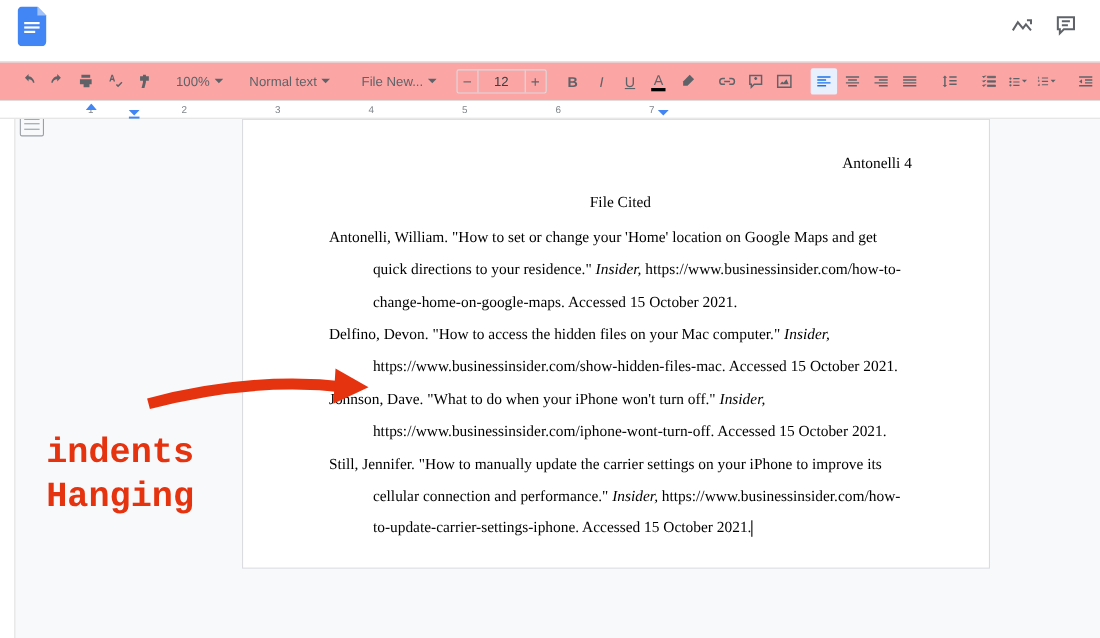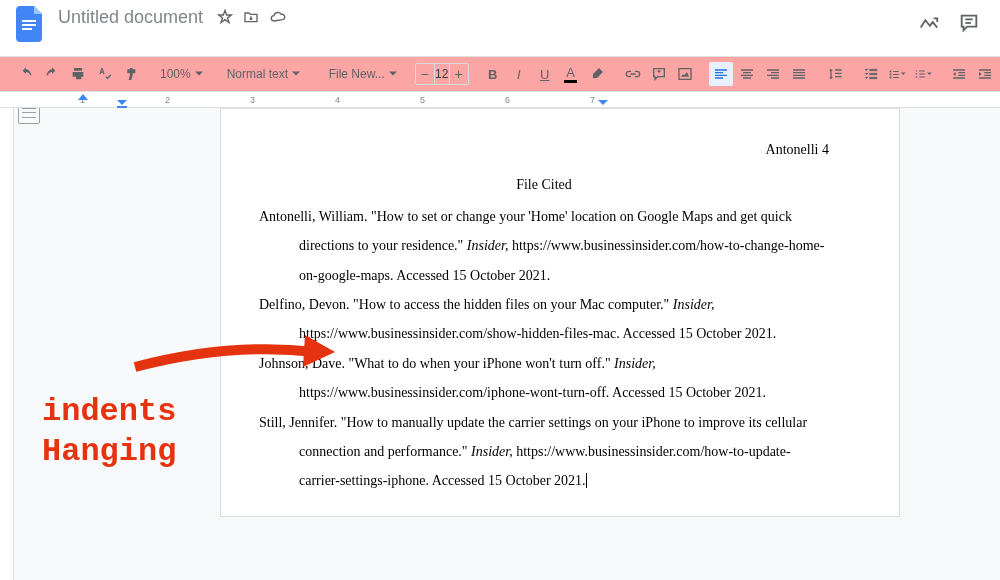--- a/index.html
+++ b/index.html
@@ -14,29 +14,29 @@
   .menu-row span { padding: 2px 7px; cursor: pointer; }
   .last-edit { color: #80868b; text-decoration: underline; margin-left: 6px; font-size: 13px; }
   .header-right { display: flex; align-items: center; gap: 18px; padding-right: 8px; padding-top: 6px; }
   .toolbar { display: flex; align-items: center; height: 36px; border-top: 1px solid #e0e0e0; border-bottom: 1px solid #e0e0e0; padding: 0 14px; gap: 2px; background: #fca5a5; }
   .tb-sep { width: 1px; height: 20px; background: #e0e0e0; margin: 0 4px; }
   .tb-btn { display: flex; align-items: center; justify-content: center; min-width: 24px; height: 24px; padding: 0 3px; color: #5f6368; cursor: pointer; border-radius: 2px; }
   .tb-dd { display: flex; align-items: center; height: 24px; padding: 0 6px; color: #5f6368; cursor: pointer; font-size: 12px; gap: 4px; }
   .tb-active { background: #e8f0fe; color: #1a73e8; border-radius: 2px; }
   .fontsize { display: flex; align-items: center; border: 1px solid #dadce0; border-radius: 2px; height: 22px; }
   .fontsize .fs-btn { width: 18px; text-align: center; cursor: pointer; color: #5f6368; font-size: 14px; line-height: 20px; }
-  .fontsize .fs-val { width: 16px; text-align: center; border-left: 1px solid #dadce0; border-right: 1px solid #dadce0; font-size: 12px; line-height: 20px; }
+  .fontsize .fs-val { width: 44px; text-align: center; border-left: 1px solid #dadce0; border-right: 1px solid #dadce0; font-size: 12px; line-height: 20px; }
   .canvas-area { position: relative; background: #f8f9fa; height: calc(580px - 56px - 36px); display: flex; }
   .left-rail { width: 58px; padding-top: 10px; display: flex; justify-content: center; }
   .outline-box { width: 22px; height: 22px; border: 1px solid #9aa0a6; border-radius: 2px; display: flex; flex-direction: column; justify-content: space-around; padding: 3px; }
   .outline-box div { height: 1px; background: #9aa0a6; }
   .ruler-wrap { position: absolute; left: 0; right: 0; top: 0; height: 16px; background: #fff; border-bottom: 1px solid #e0e0e0; font-size: 9px; color: #80868b; display: flex; align-items: center; padding-left: 220px; }
   .ruler-num { position: absolute; }
   .ruler-markers { position: absolute; top: 2px; }
-  .page { position: absolute; left: 220px; top: 16px; width: 680px; background: #fff; border: 1px solid #dadce0; padding: 26px 70px 20px 38px; font-family: 'Times New Roman', serif; color: #000; font-size: 14px; line-height: 2.1; }
+  .page { position: absolute; left: 220px; top: 16px; width: 680px; background: #fff; border: 1px solid #dadce0; padding: 26px 70px 20px 78px; font-family: 'Times New Roman', serif; color: #000; font-size: 14px; line-height: 2.1; }
   .page-header { text-align: right; font-size: 14px; margin-bottom: 6px; }
   .works-title { text-align: center; font-size: 14px; margin-bottom: 2px; }
   .entry { margin-left: 0; text-indent: -40px; padding-left: 40px; }
   .italic { font-style: italic; }
   .annotation { position: absolute; left: 42px; top: 300px; font-family: 'Courier New', monospace; font-size: 32px; font-weight: bold; color: #e53310; line-height: 1.25; }
   .arrow { position: absolute; left: 130px; top: 235px; }
   svg { display: block; }
   .vruler { position: absolute; left: 0; top: 16px; width: 14px; bottom: 0; background: #fff; border-right: 1px solid #e0e0e0; font-size: 9px; color: #80868b; }
 </style>
 </head>
@@ -46,41 +46,20 @@
   <div class="logo">
     <svg width="28" height="36" viewBox="0 0 28 36">
         <path fill="#4285f4" d="M4 0h14l8 8v24a4 4 0 0 1-4 4H4a4 4 0 0 1-4-4V4a4 4 0 0 1 4-4z"></path>
         <path fill="#a1c2fa" d="M18 0l8 8h-8z"></path>
         <rect x="6" y="14" width="14" height="2" fill="#fff"></rect>
         <rect x="6" y="18" width="14" height="2" fill="#fff"></rect>
         <rect x="6" y="22" width="10" height="2" fill="#fff"></rect>
       </svg>
   </div>
   <div class="title-area">
-    <div class="title-row">
-      <span class="doc-title">Untitled document</span>
-      <div class="title-icons">
-        <span>
-            <svg width="16" height="16" viewBox="0 0 24 24">
-              <path fill="none" stroke="#5f6368" stroke-width="2" d="M12 2l2.5 7h7l-5.7 4.3 2.2 7-6-4.4-6 4.4 2.2-7L2.5 9h7z"></path>
-            </svg>
-          </span>
-        <span>
-            <svg width="16" height="16" viewBox="0 0 24 24">
-              <path fill="none" stroke="#5f6368" stroke-width="2" d="M3 6h6l2 2h10v11H3z"></path>
-              <path fill="none" stroke="#5f6368" stroke-width="2" d="M12 11v5m-2-2l2 2 2-2"></path>
-            </svg>
-          </span>
-        <span>
-            <svg width="18" height="16" viewBox="0 0 24 24">
-              <path fill="none" stroke="#5f6368" stroke-width="2" d="M6 18a4 4 0 010-8 6 6 0 0111-2 4 4 0 012 8z"></path>
-            </svg>
-          </span>
-      </div>
-    </div>
   </div>
   <div class="header-right">
     <span>
         <svg width="22" height="22" viewBox="0 0 24 24">
           <path fill="none" stroke="#5f6368" stroke-width="2" d="M3 17l5-8 5 6 3-4 5 6"></path>
           <path fill="none" stroke="#5f6368" stroke-width="2" d="M17 7l4 0 0 4"></path>
         </svg>
       </span>
     <span>
         <svg width="22" height="22" viewBox="0 0 24 24">

